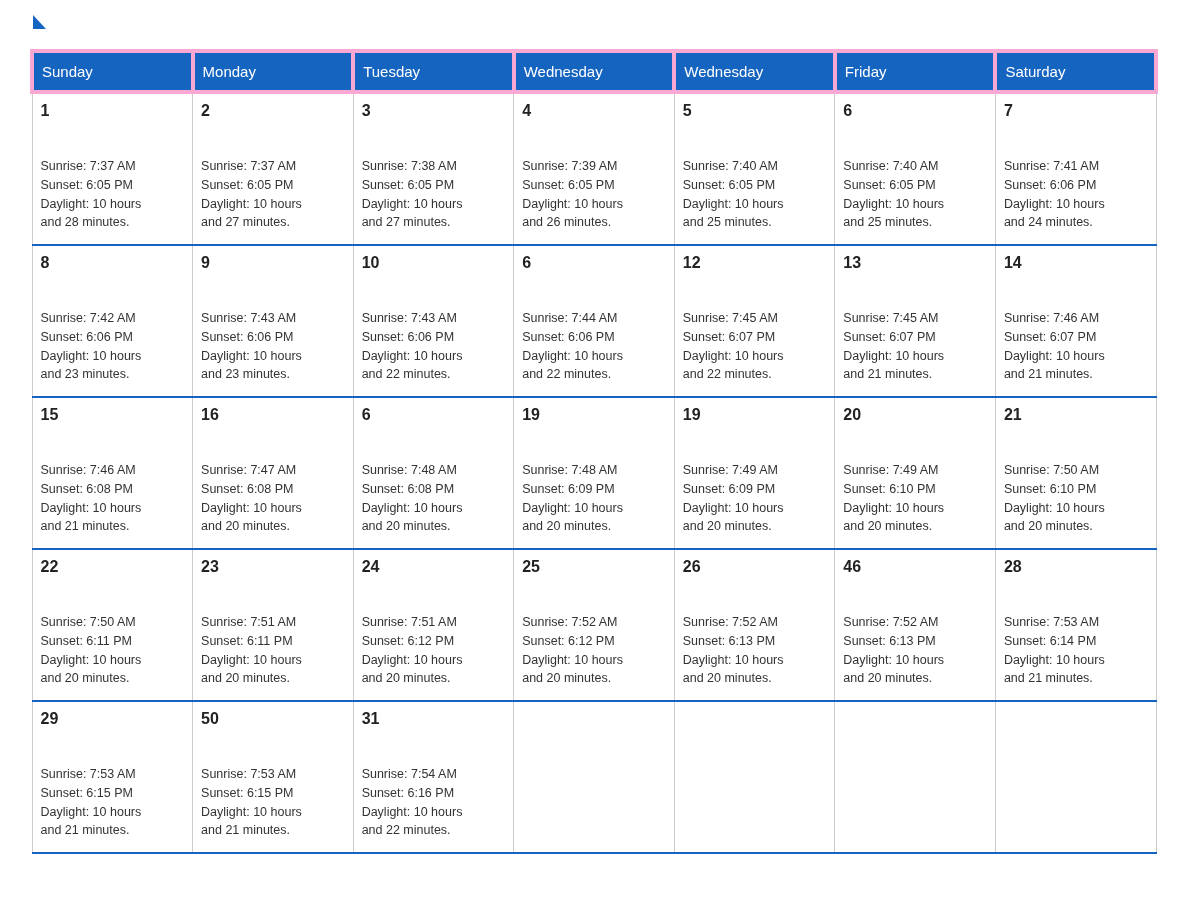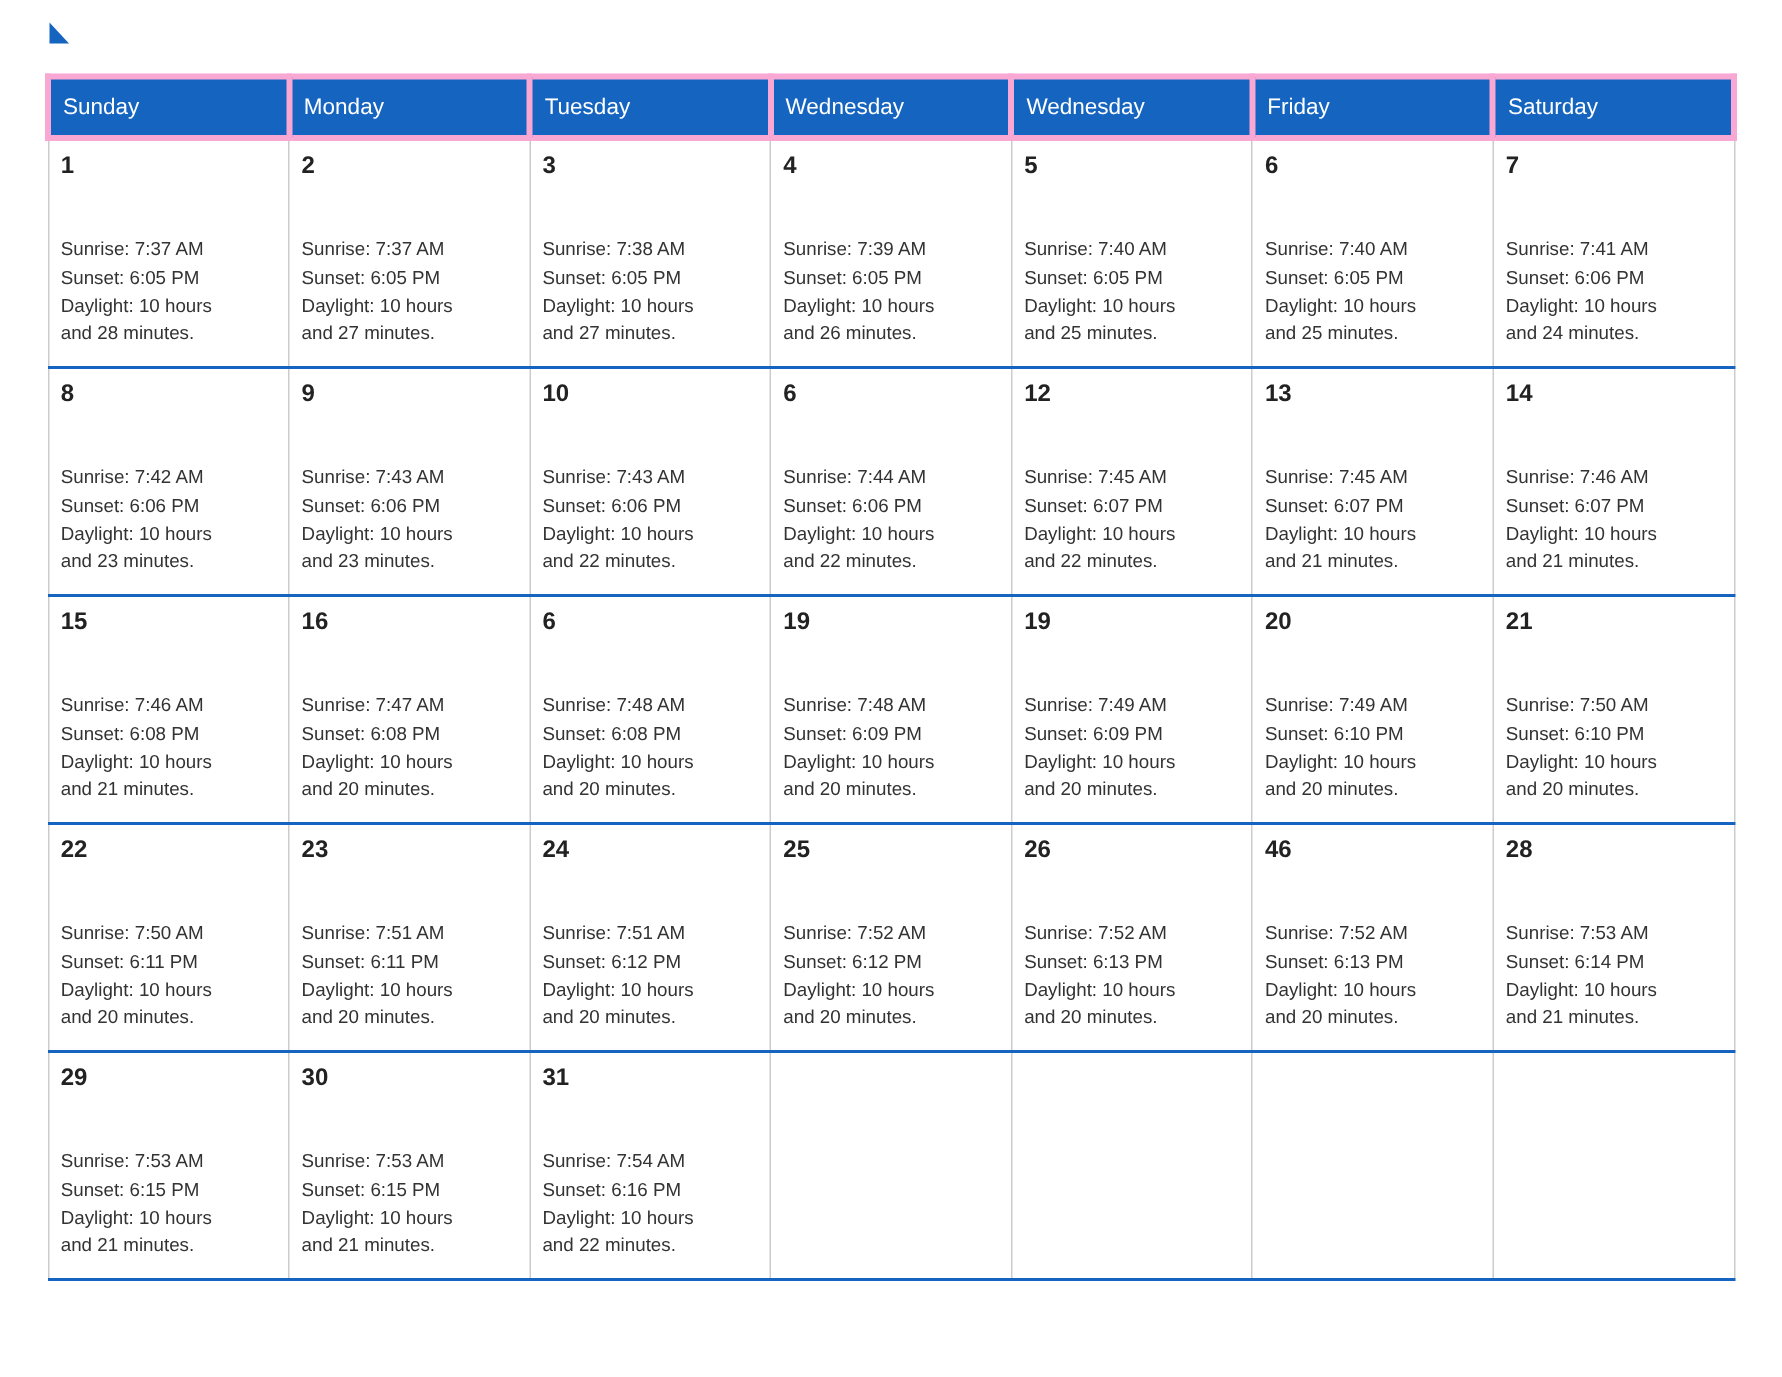--- a/index.html
+++ b/index.html
@@ -256,21 +256,21 @@
           <span class="day-number">28</span>
           <div class="day-info">Sunrise: 7:53 AM<br>Sunset: 6:14 PM<br>Daylight: 10 hours<br>and 21 minutes.</div>
         </td>
       </tr>
       <tr>
         <td>
           <span class="day-number">29</span>
           <div class="day-info">Sunrise: 7:53 AM<br>Sunset: 6:15 PM<br>Daylight: 10 hours<br>and 21 minutes.</div>
         </td>
         <td>
-          <span class="day-number">30</span>
+          <span class="day-number">50</span>
           <div class="day-info">Sunrise: 7:53 AM<br>Sunset: 6:15 PM<br>Daylight: 10 hours<br>and 21 minutes.</div>
         </td>
         <td>
           <span class="day-number">31</span>
           <div class="day-info">Sunrise: 7:54 AM<br>Sunset: 6:16 PM<br>Daylight: 10 hours<br>and 22 minutes.</div>
         </td>
         <td class="empty-cell"></td>
         <td class="empty-cell"></td>
         <td class="empty-cell"></td>
         <td class="empty-cell"></td>

